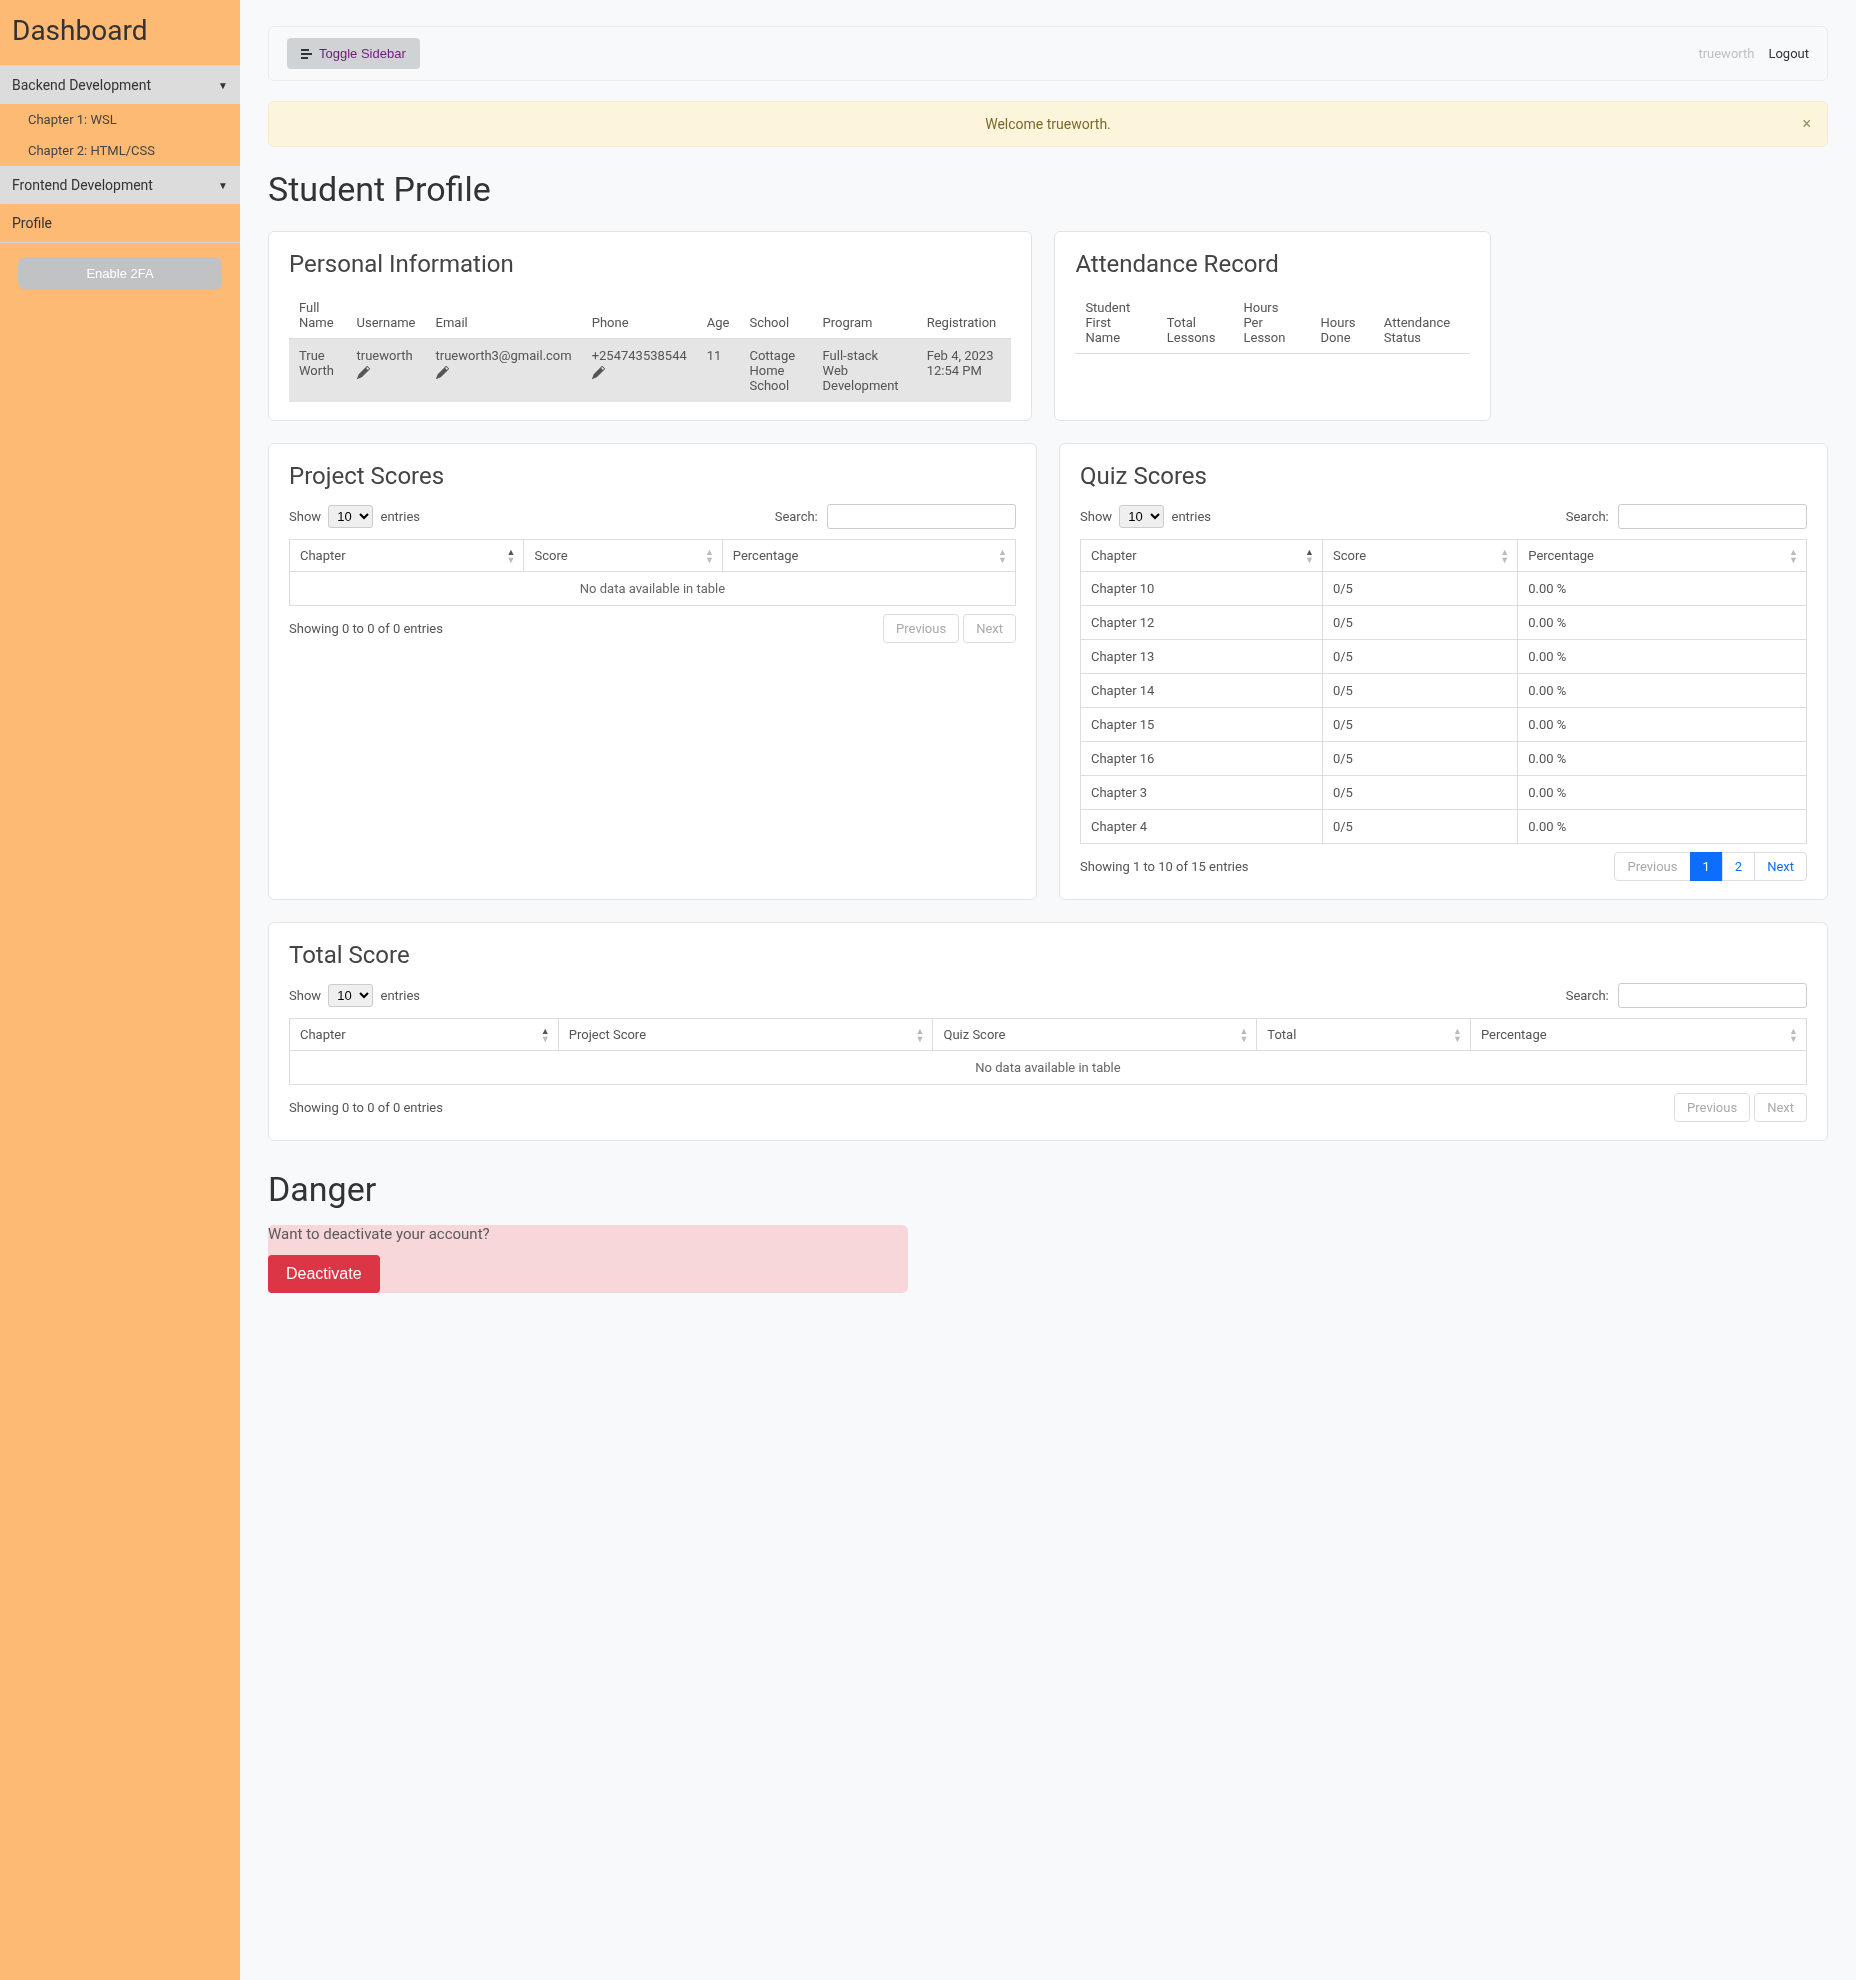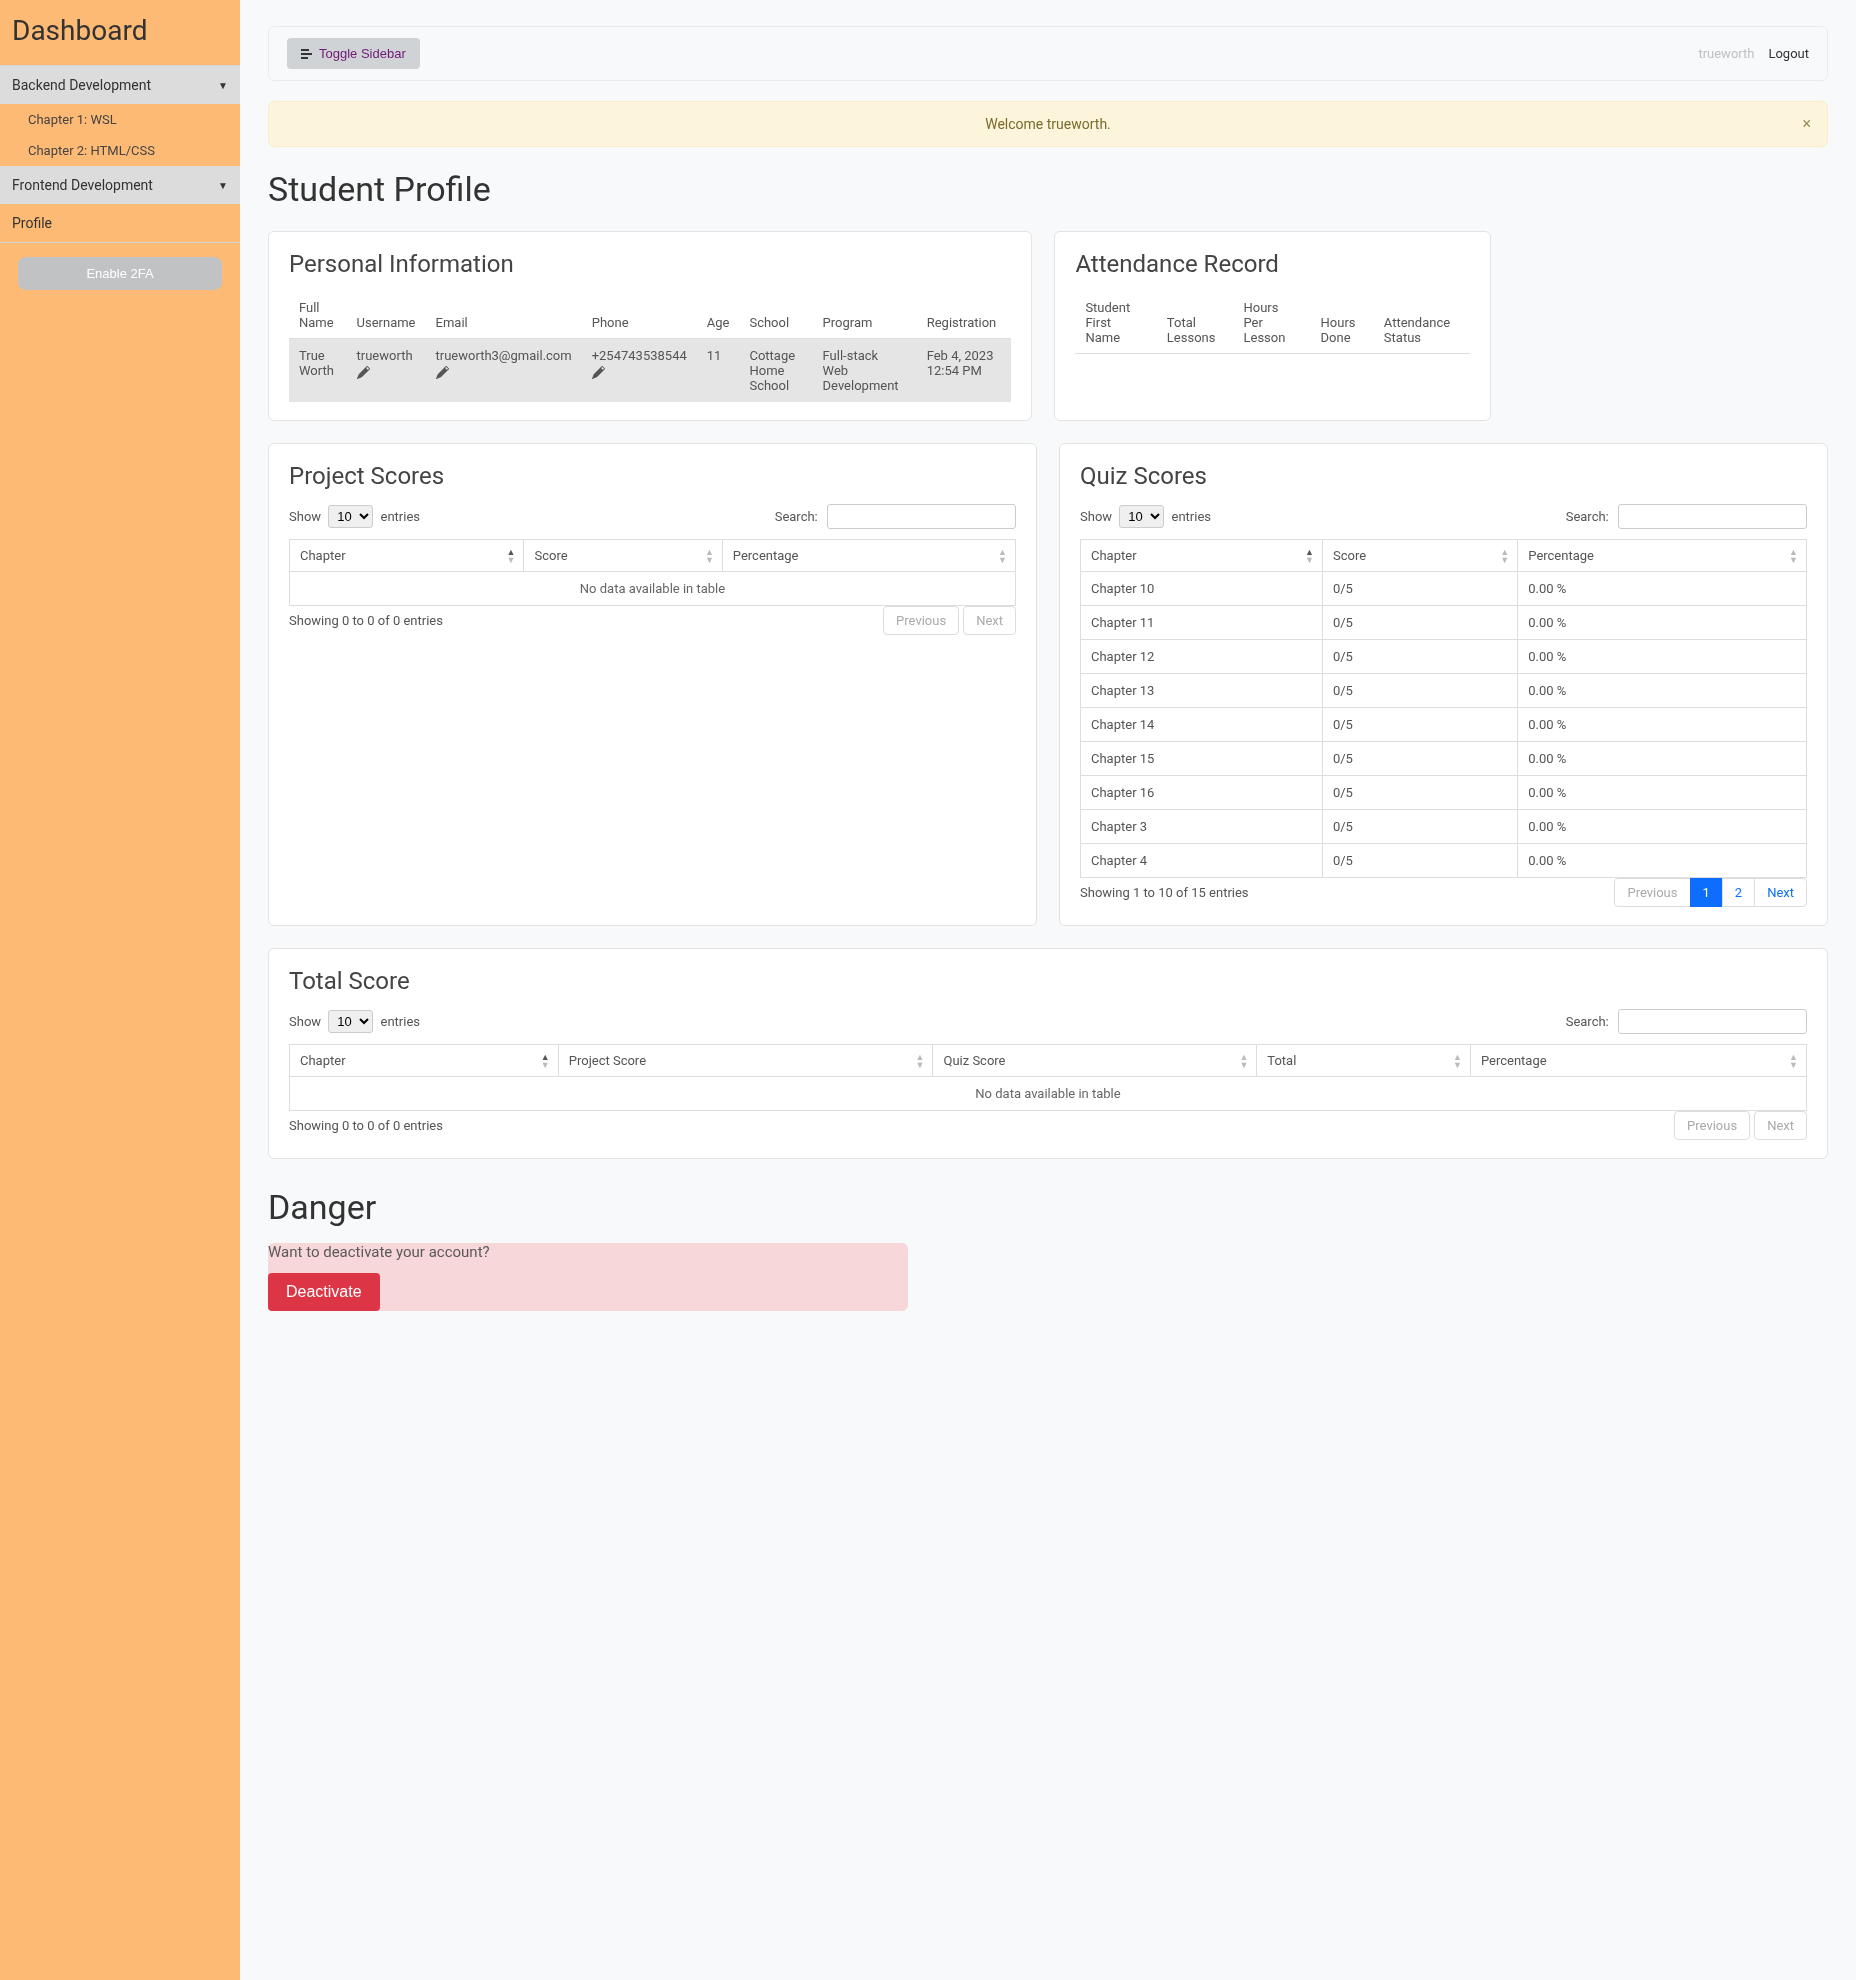--- a/index.html
+++ b/index.html
@@ -35,21 +35,21 @@
 .edit-icon { display: inline-block; margin-top: 3px; cursor: pointer; }
 .dt-controls { display: flex; justify-content: space-between; align-items: center; margin-bottom: 10px; font-size: 13px; color: #555; }
 .dt-controls select { margin: 0 4px; padding: 2px 4px; border: 1px solid #ccc; border-radius: 3px; font-size: 13px; }
 .dt-controls input { margin-left: 6px; padding: 4px 8px; border: 1px solid #ccc; border-radius: 3px; font-size: 13px; width: 189px; }
 .dt-table { border: 1px solid #ddd; }
 .dt-table th { border: 1px solid #ddd; position: relative; padding-right: 24px; }
 .dt-table td { border: 1px solid #ddd; }
 .sort-icons { position: absolute; right: 8px; top: 50%; transform: translateY(-50%); font-size: 9px; line-height: 8px; color: #bbb; }
 .sort-icons.active-up .up { color: #555; }
 .no-data { text-align: center; color: #666; }
-.dt-footer { display: flex; justify-content: space-between; align-items: center; margin-top: 0; font-size: 13px; color: #555; }
+.dt-footer { display: flex; justify-content: space-between; align-items: center; margin-top: 8px; font-size: 13px; color: #555; }
 .pagination { display: flex; gap: 0; }
 .page-btn { padding: 6px 12px; border: 1px solid #ddd; background: #fff; color: #0d6efd; font-size: 13px; cursor: pointer; margin-left: -1px; }
 .page-btn:first-child { border-radius: 4px 0 0 4px; }
 .page-btn:last-child { border-radius: 0 4px 4px 0; }
 .page-btn.active { background: #0d6efd; color: #fff; border-color: #0d6efd; }
 .page-btn.disabled { color: #aaa; cursor: default; }
 .pagination.simple .page-btn { border-radius: 4px; margin-left: 4px; }
 h1.danger-title { font-size: 34px; font-weight: 400; color: #333; margin: 28px 0 16px; }
 .danger-box { background: #f8d7da; border-radius: 6px; width: 41%; }
 .danger-text { color: #5a5a5a; font-size: 15px; margin-bottom: 12px; }
@@ -230,25 +230,20 @@
           <th><span>Percentage</span><span class="sort-icons">▲<br>▼</span></th>
         </tr>
           </thead>
         <tbody id="quiz-tbody">
             <tr>
               <td>Chapter 10</td>
               <td>0/5</td>
               <td>0.00 %</td>
             </tr>
             <tr>
-              <td>Chapter 11</td>
-              <td>0/5</td>
-              <td>0.00 %</td>
-            </tr>
-            <tr>
               <td>Chapter 12</td>
               <td>0/5</td>
               <td>0.00 %</td>
             </tr>
             <tr>
               <td>Chapter 13</td>
               <td>0/5</td>
               <td>0.00 %</td>
             </tr>
             <tr>

